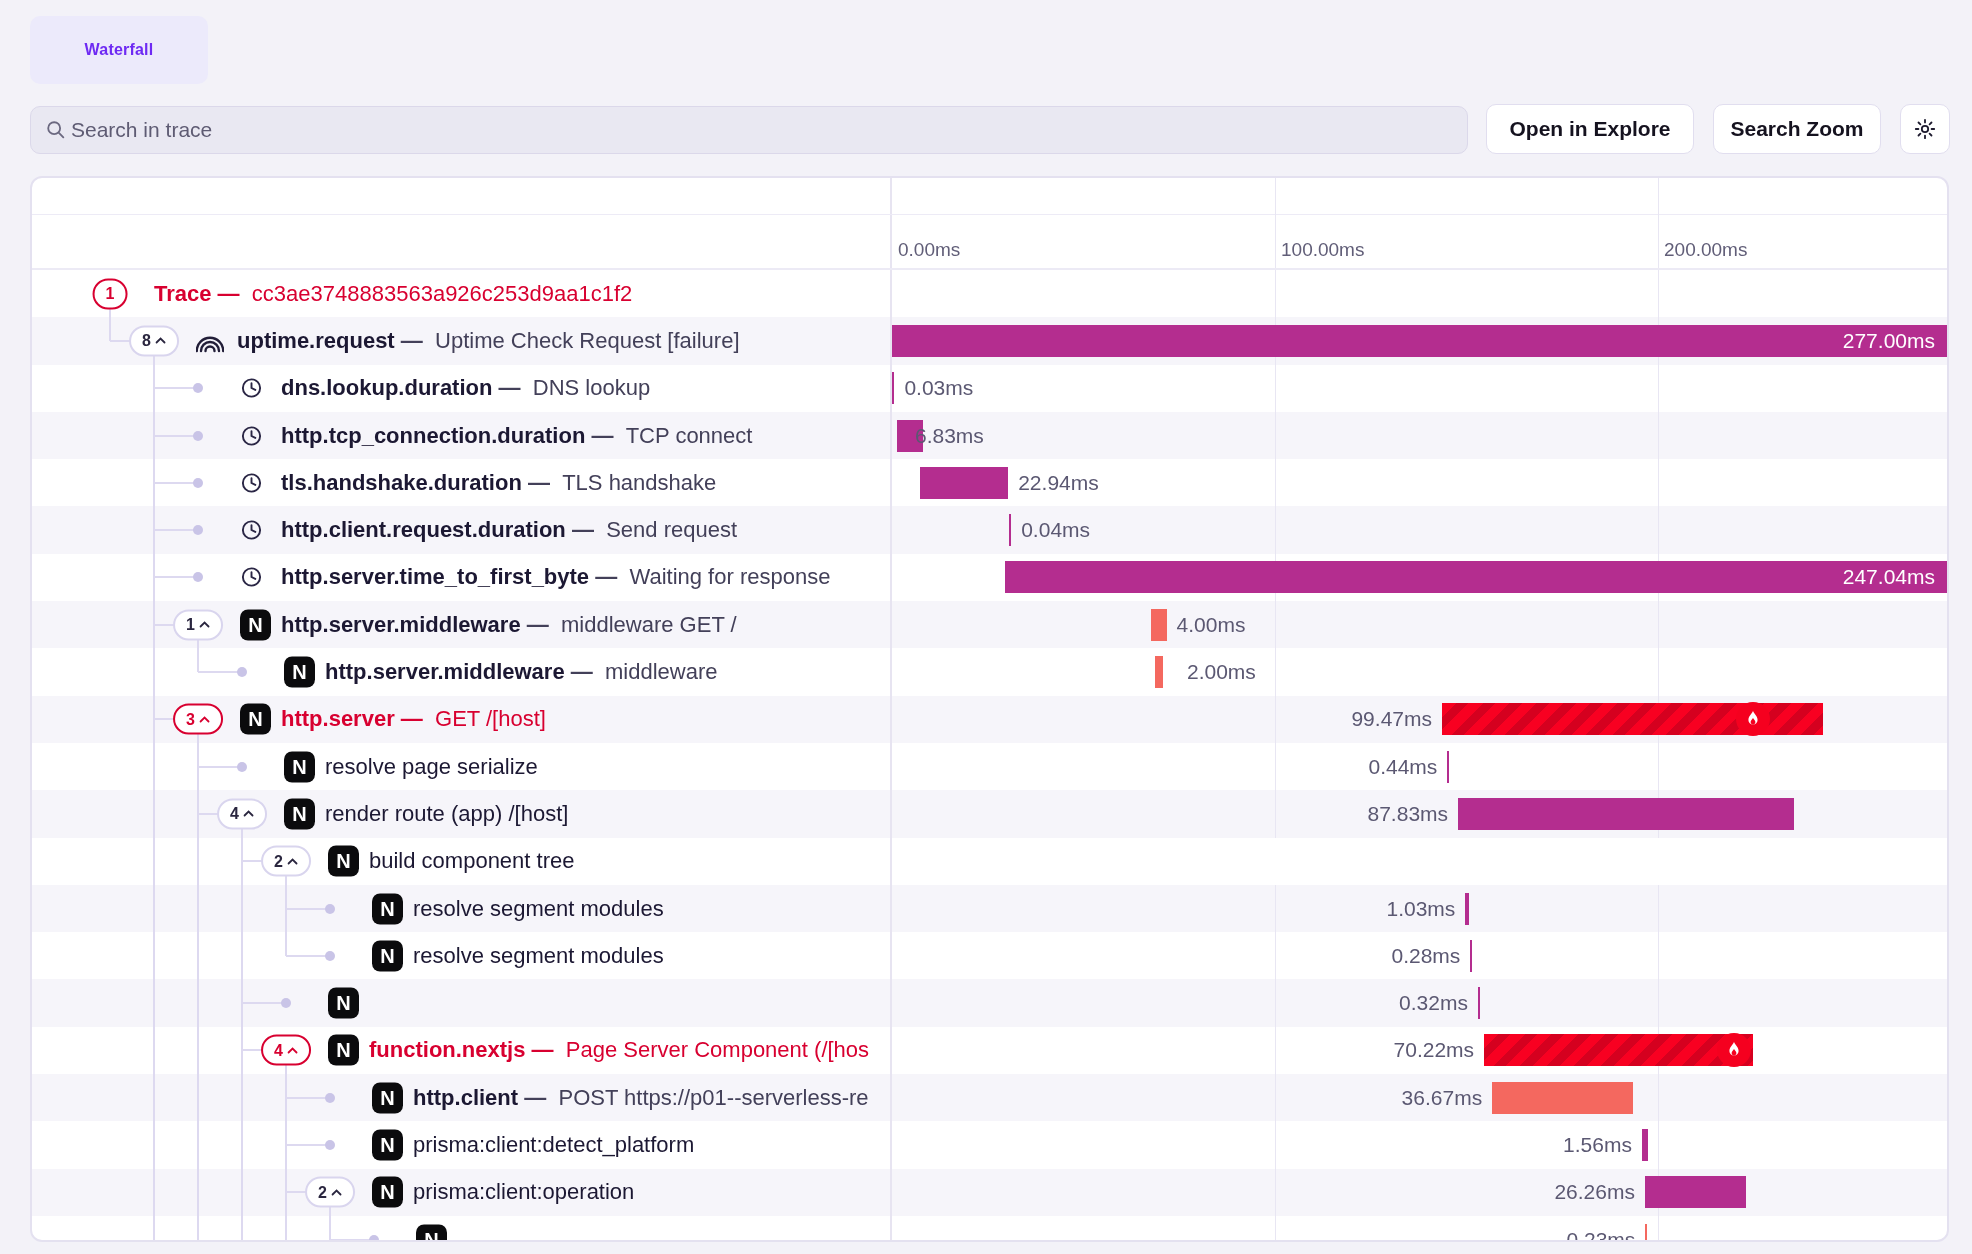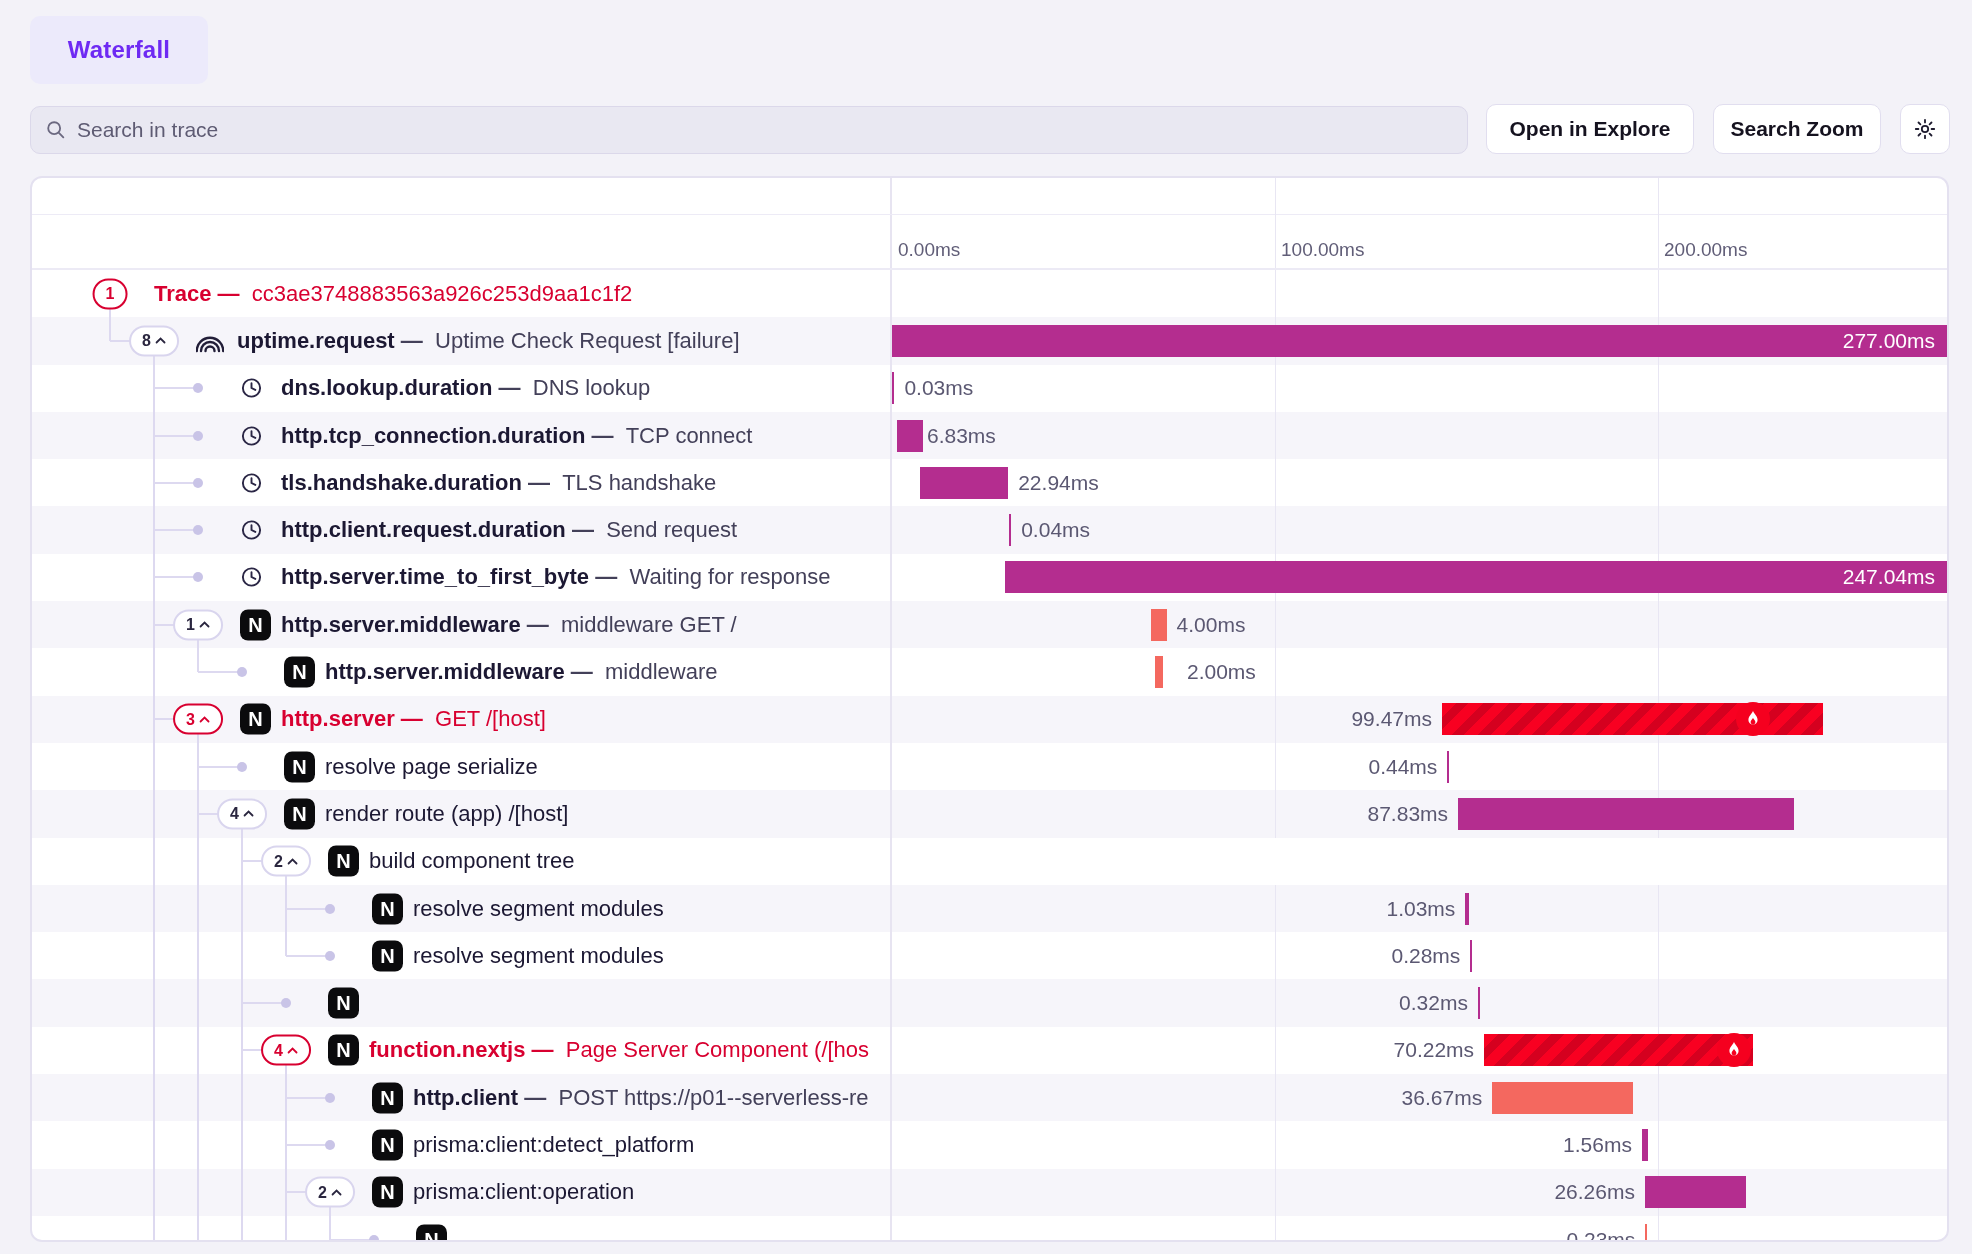--- a/index.html
+++ b/index.html
@@ -7,24 +7,24 @@
     --hatch-base:#f80021; --hatch-stripe:#d5001f;
     --line:#ddd9f0; --divider:#e7e4f1; --grid:#e8e6f3;
   }
   html,body{margin:0;padding:0}
   body{width:1972px;height:1254px;position:relative;overflow:hidden;
        background:#f3f2f8;font-family:"Liberation Sans",sans-serif}
 
   
   .tab{position:absolute;left:30px;top:16px;width:178px;height:68px;background:#eceafb;
        border-radius:10px;display:flex;align-items:center;justify-content:center;
-       color:#6e2af3;font-size:24px;font-weight:700;letter-spacing:.2px}
+       color:#6e2af3;font-size:16px;font-weight:700;letter-spacing:.2px}
   .searchbar{position:absolute;left:30px;top:106px;width:1438px;height:48px;background:#e9e8f2;
        border:1px solid #dbd8ea;border-radius:10px;display:flex;align-items:center;
-       padding:6px 14px;box-sizing:border-box;gap:10px}
+       padding:6px 14px;box-sizing:border-box;gap:4px}
   .search-ph{color:#5e5b73;font-size:21px}
   .btn{position:absolute;top:104px;height:50px;background:#fff;border:1px solid #e1deef;
        border-radius:10px;display:flex;align-items:center;justify-content:center;
        font-weight:700;font-size:21px;color:#15121f;box-sizing:border-box;cursor:pointer}
   #btn-explore{left:1486px;width:208px}
   #btn-reset{left:1713px;width:168px}
   #btn-gear{left:1900px;width:50px}
 
   
   .panel{position:absolute;left:30px;top:176px;width:1919px;height:1066px;background:#fff;
@@ -186,21 +186,21 @@
               <svg width="23" height="23" viewBox="0 0 24 24" fill="none" stroke="#2a2645" stroke-width="2" stroke-linecap="round">
                 <circle cx="12" cy="12" r="9"></circle>
                 <path d="M12 7v5l4 2"></path>
               </svg>
             </span>
           </span>
           <span class="rowtext" style="left: 249px;"><span class="nm b">http.tcp_connection.duration</span><span style="font-weight: 700;">&nbsp;—&nbsp;&nbsp;</span><span>TCP connect</span></span>
         </div>
     <div class="cr">
           <div class="bar magenta" style="left: 4.979px; width: 26.1589px;"></div>
-          <span class="dlabel" style="left: 35px; transform: translateY(-50%);">6.83ms</span>
+          <span class="dlabel" style="left: 23px; transform: translateY(-50%);">6.83ms</span>
         </div>
   </div>
       <div class="row">
     <div class="cl">
           <div class="vline" style="left: 122px; top: 0px; bottom: 0px;"></div>
           <div class="hline" style="left: 122px; width: 44px;"></div>
           <div class="tdot" style="left: 166px;"></div>
           <span class="spanicon" style="left: 208px;">
             <span style="display:flex">
               <svg width="23" height="23" viewBox="0 0 24 24" fill="none" stroke="#2a2645" stroke-width="2" stroke-linecap="round">

